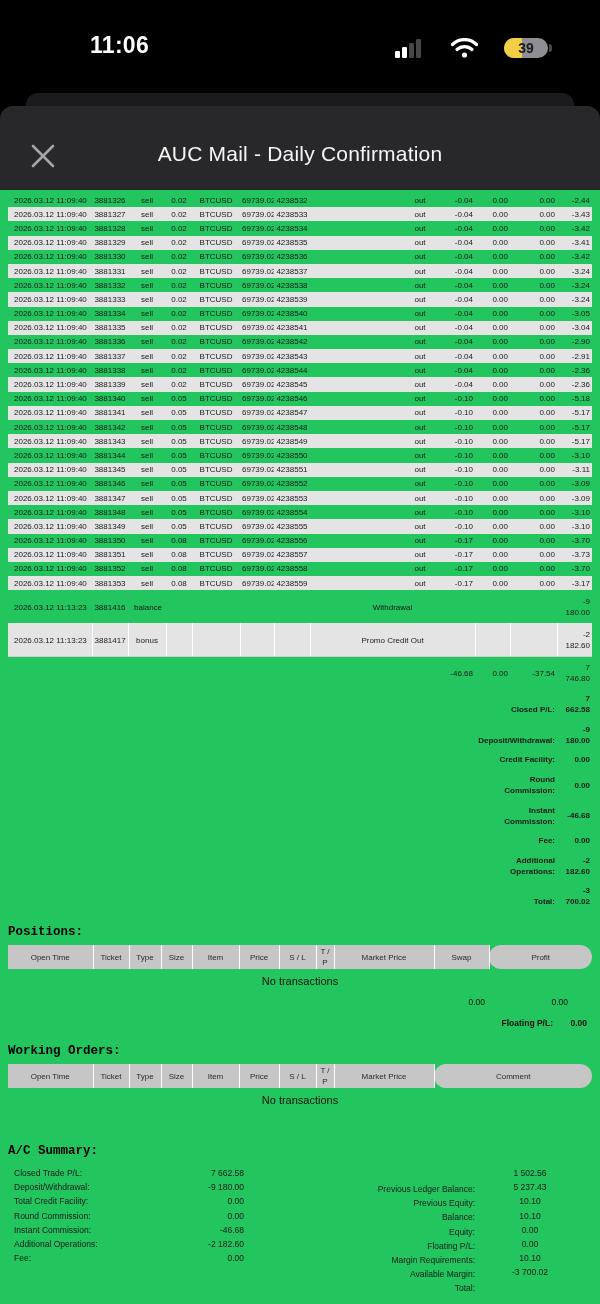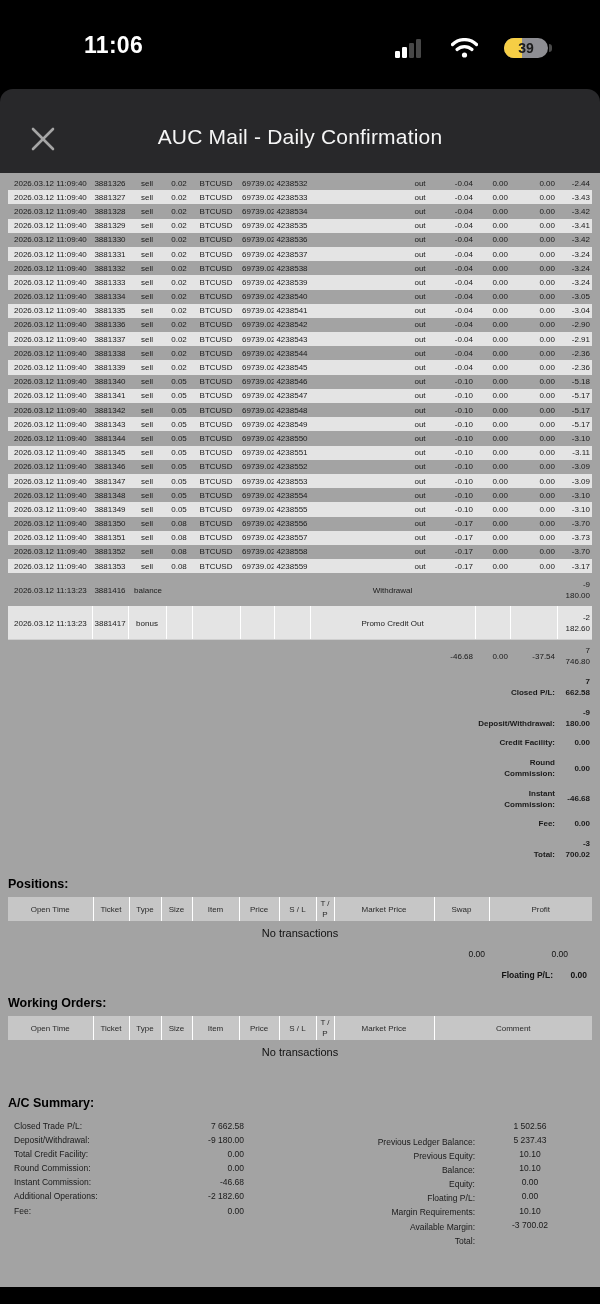--- a/index.html
+++ b/index.html
@@ -3,64 +3,64 @@
 <meta charset="utf-8">
 <style>
   * { margin:0; padding:0; box-sizing:border-box; }
   html,body { width:600px; }
   body {
     width:600px; height:1304px; background:#000; position:relative; overflow:hidden;
     font-family:"Liberation Sans", sans-serif;
   }
   
   .status-bar { position:absolute; top:0; left:0; width:600px; height:92px; background:#000; }
-  .sb-time { position:absolute; left:84px; top:32px; color:#fff; font-size:23px; font-weight:700; letter-spacing:.3px; }
+  .sb-time { position:absolute; left:90px; top:32px; color:#fff; font-size:23px; font-weight:700; letter-spacing:.3px; }
   .sb-icons { position:absolute; right:48px; top:38px; display:flex; align-items:center; gap:26px; }
   .battery { position:relative; width:44px; height:20px; border-radius:10px; background:#8e8e93; overflow:hidden; }
   .battery-fill { position:absolute; left:0; top:0; bottom:0; width:42%; background:#f6ce45; }
   .battery-num { position:absolute; inset:0; display:flex; align-items:center; justify-content:center;
     font-size:14px; font-weight:700; color:#1b1b1b; }
   .battery-cap { width:3px; height:8px; background:#4a4a4a; border-radius:0 3px 3px 0; margin-left:1px; }
   .bat-wrap { display:flex; align-items:center; }
   
   .card-behind { position:absolute; top:93px; left:26px; width:548px; height:40px;
     background:#1b1b1d; border-radius:12px 12px 0 0; }
-  .sheet { position:absolute; top:89px; left:0; width:600px; height:1198px;
+  .sheet { position:absolute; top:106px; left:0; width:600px; height:1198px;
     background:#28282a; border-radius:13px 13px 0 0; overflow:hidden; display:flex; flex-direction:column; }
   .sheet-header { position:relative; height:84px; flex:0 0 auto; }
   .close-btn { position:absolute; left:30px; top:37px; width:26px; height:26px; cursor:pointer; }
   .sheet-title { position:absolute; left:0; right:0; top:36px; text-align:center;
     color:#f5f5f5; font-size:21px; font-weight:500; letter-spacing:.2px; }
   
-  .content { flex:1; background:#a3a3a3; overflow:hidden; padding-top:3px; color:#111; }
+  .content { flex:1; background:#22c55e; overflow:hidden; padding-top:3px; color:#111; }
   table { border-collapse:collapse; table-layout:fixed; }
   td, th { font-size:8px; line-height:11px; overflow:hidden; }
   
   .deals { width:584px; margin-left:8px; }
   .deals td { padding:1.6px 2px; white-space:nowrap; color:#1a1a1a; }
   .deals tr.stripe td { background:#e4e4e4; }
   .c-left { text-align:left; padding-left:6px !important; }
   .c-cen { text-align:center; }
   .c-right { text-align:right; }
   .wrapcell { white-space:normal !important; }
   .bal-row td { padding-top:6px; padding-bottom:5px; vertical-align:middle; }
   .seg { border-left:1px solid #fff; }
   .tbl-end td { border-bottom:1px solid #cfcfcf; }
   .tot-row td { padding-top:5px; padding-bottom:2px; }
   .sum-row td { padding-top:7px; }
   .sum-lab { font-weight:700; text-align:right; white-space:pre-line !important; vertical-align:bottom; color:#111; }
   .sum-val { font-weight:700; text-align:right; white-space:normal !important; vertical-align:middle; color:#111; }
   
-  .sec-h { font-size:12.5px; font-weight:700; color:#000; margin:16px 0 6px 8px; }
+  .sec-h { font-size:12.5px; font-weight:700; color:#000; margin:16px 0 6px 8px;font-family:Liberation Mono, monospace; }
   .sec-h.ac { margin-top:32px; }
   
   .grid { width:584px; margin-left:8px; }
   .grid th { background:#c6c6c6; color:#2a2a2a; font-weight:400; text-align:center;
     vertical-align:middle; height:23px; border-right:1px solid #fff; white-space:normal; padding:1px; }
-  .grid th:last-child { border-right:none; }
+  .grid th:last-child { border-right:none;border-radius:12px; }
   .notx td { text-align:center; font-size:11px; color:#111; padding:7px 0 6px 0; }
   .postot td { padding-top:4px; font-size:8.5px; }
   .floating-line { width:584px; margin:10px 24px 0 8px; text-align:right; font-size:8.5px; font-weight:700; color:#111; padding-right:5px; }
   .floating-line .fl-val { display:inline-block; width:26px; text-align:right; margin-left:8px; }
   
   .ac-wrap { display:flex; width:584px; margin:8px 0 0 8px; }
   .ac-col { display:flex; flex-direction:column; }
   .ac-left { width:236px; }
   .ac-right { margin-left:auto; width:300px; }
   .ac-row { display:flex; height:14.2px; font-size:8.5px; color:#1a1a1a; align-items:center; }
@@ -604,20 +604,26 @@
           <tr class="sum-row">
             <td colspan="9"></td>
             <td class="sum-lab" colspan="3">Instant
 Commission:</td>
             <td class="sum-val">-46.68</td>
           </tr>
           <tr class="sum-row">
             <td colspan="9"></td>
             <td class="sum-lab" colspan="3">Fee:</td>
             <td class="sum-val">0.00</td>
+          </tr>
+          <tr class="sum-row">
+            <td colspan="9"></td>
+            <td class="sum-lab" colspan="3">Additional
+Operations:</td>
+            <td class="sum-val">-2 182.60</td>
           </tr>
           <tr class="sum-row">
             <td colspan="9"></td>
             <td class="sum-lab" colspan="3">Total:</td>
             <td class="sum-val">-3 700.02</td>
           </tr>
         </tbody>
     </table>
 
     <div class="sec-h">Positions:</div>

